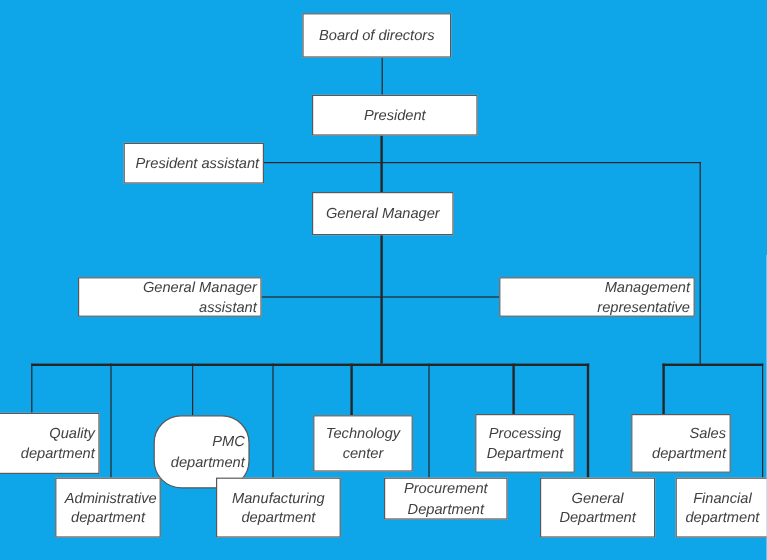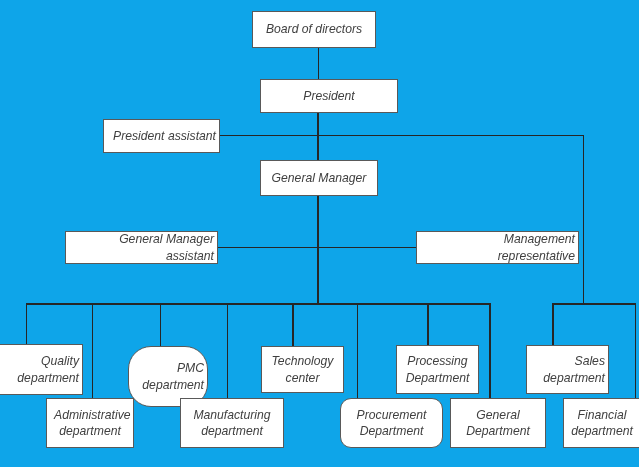--- a/index.html
+++ b/index.html
@@ -134,21 +134,21 @@
   <div class="node ctr" style="left:46px;top:398px;width:88px;height:50px;">
     <span class="txt">Administrative
 department</span>
   </div>
 
   <div class="node ctr" style="left:180px;top:398px;width:104px;height:50px;">
     <span class="txt">Manufacturing
 department</span>
   </div>
 
-  <div class="node ctr" style="left:340px;top:398px;width:103px;height:50px;border-radius:11px;">
+  <div class="node ctr" style="left:320px;top:398px;width:103px;height:35px;">
     <span class="txt">Procurement
 Department</span>
   </div>
 
   <div class="node ctr" style="left:450px;top:398px;width:96px;height:50px;">
     <span class="txt">General
 Department</span>
   </div>
 
   <div class="node ctr" style="left:563px;top:398px;width:78px;height:50px;">

